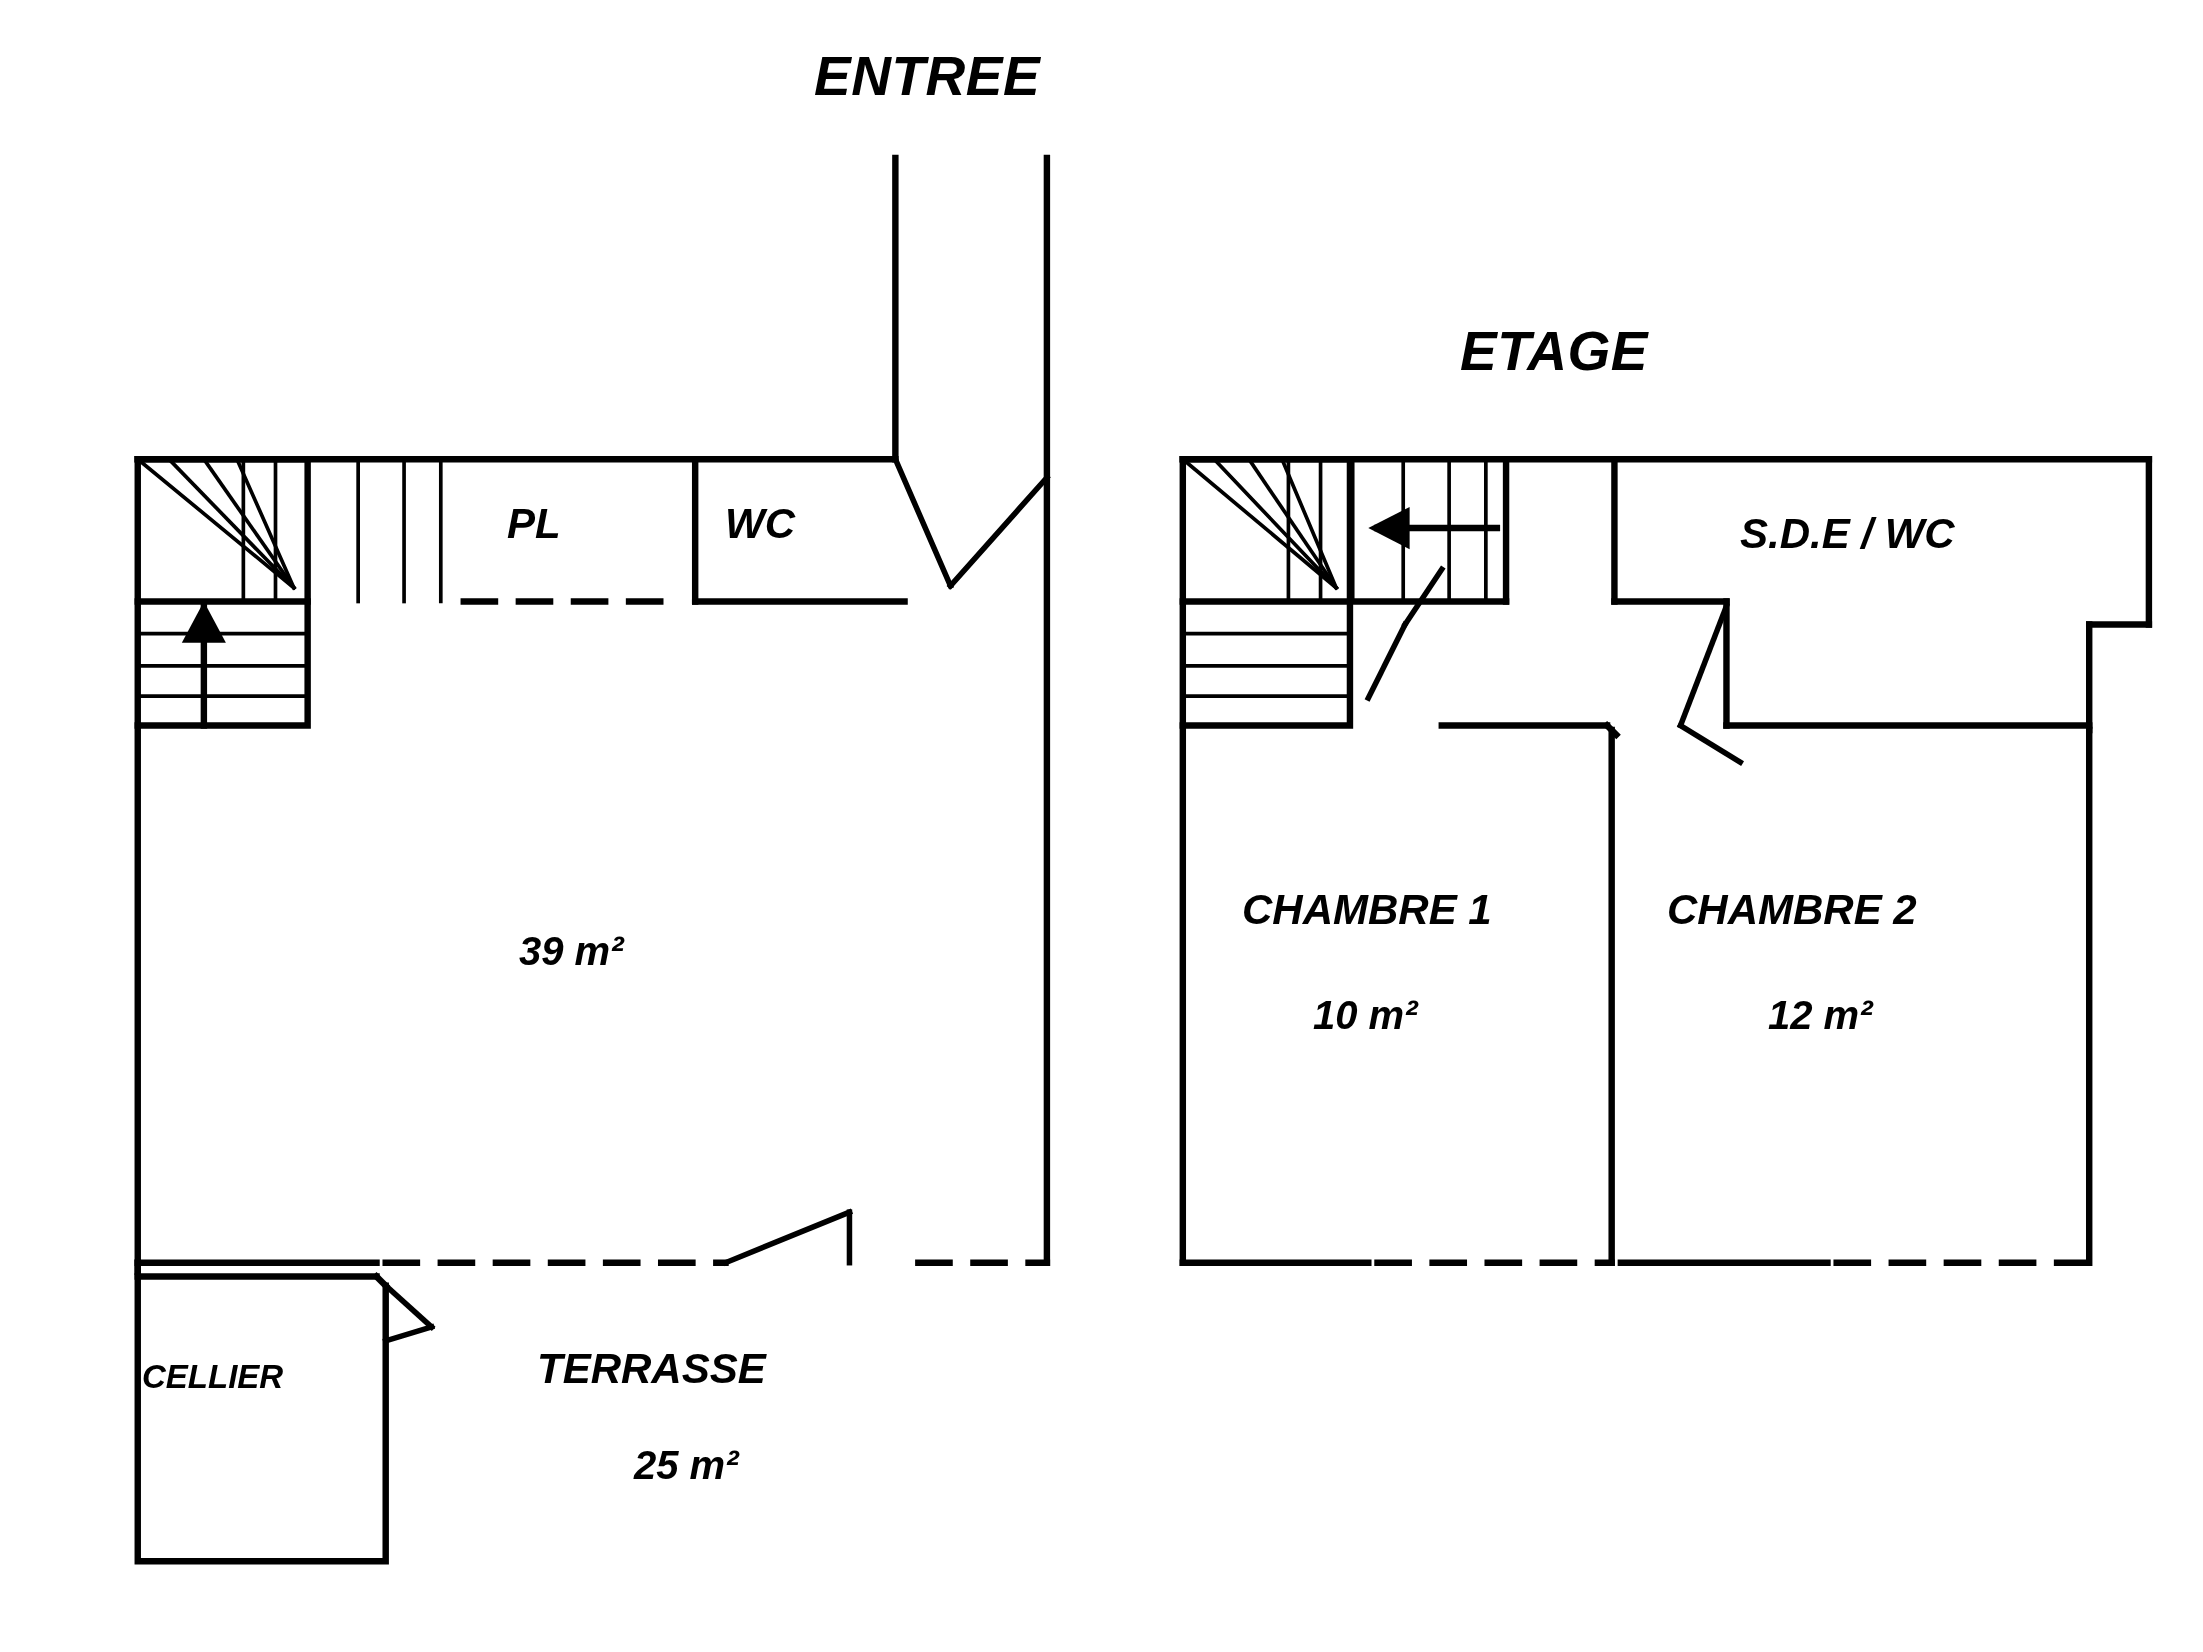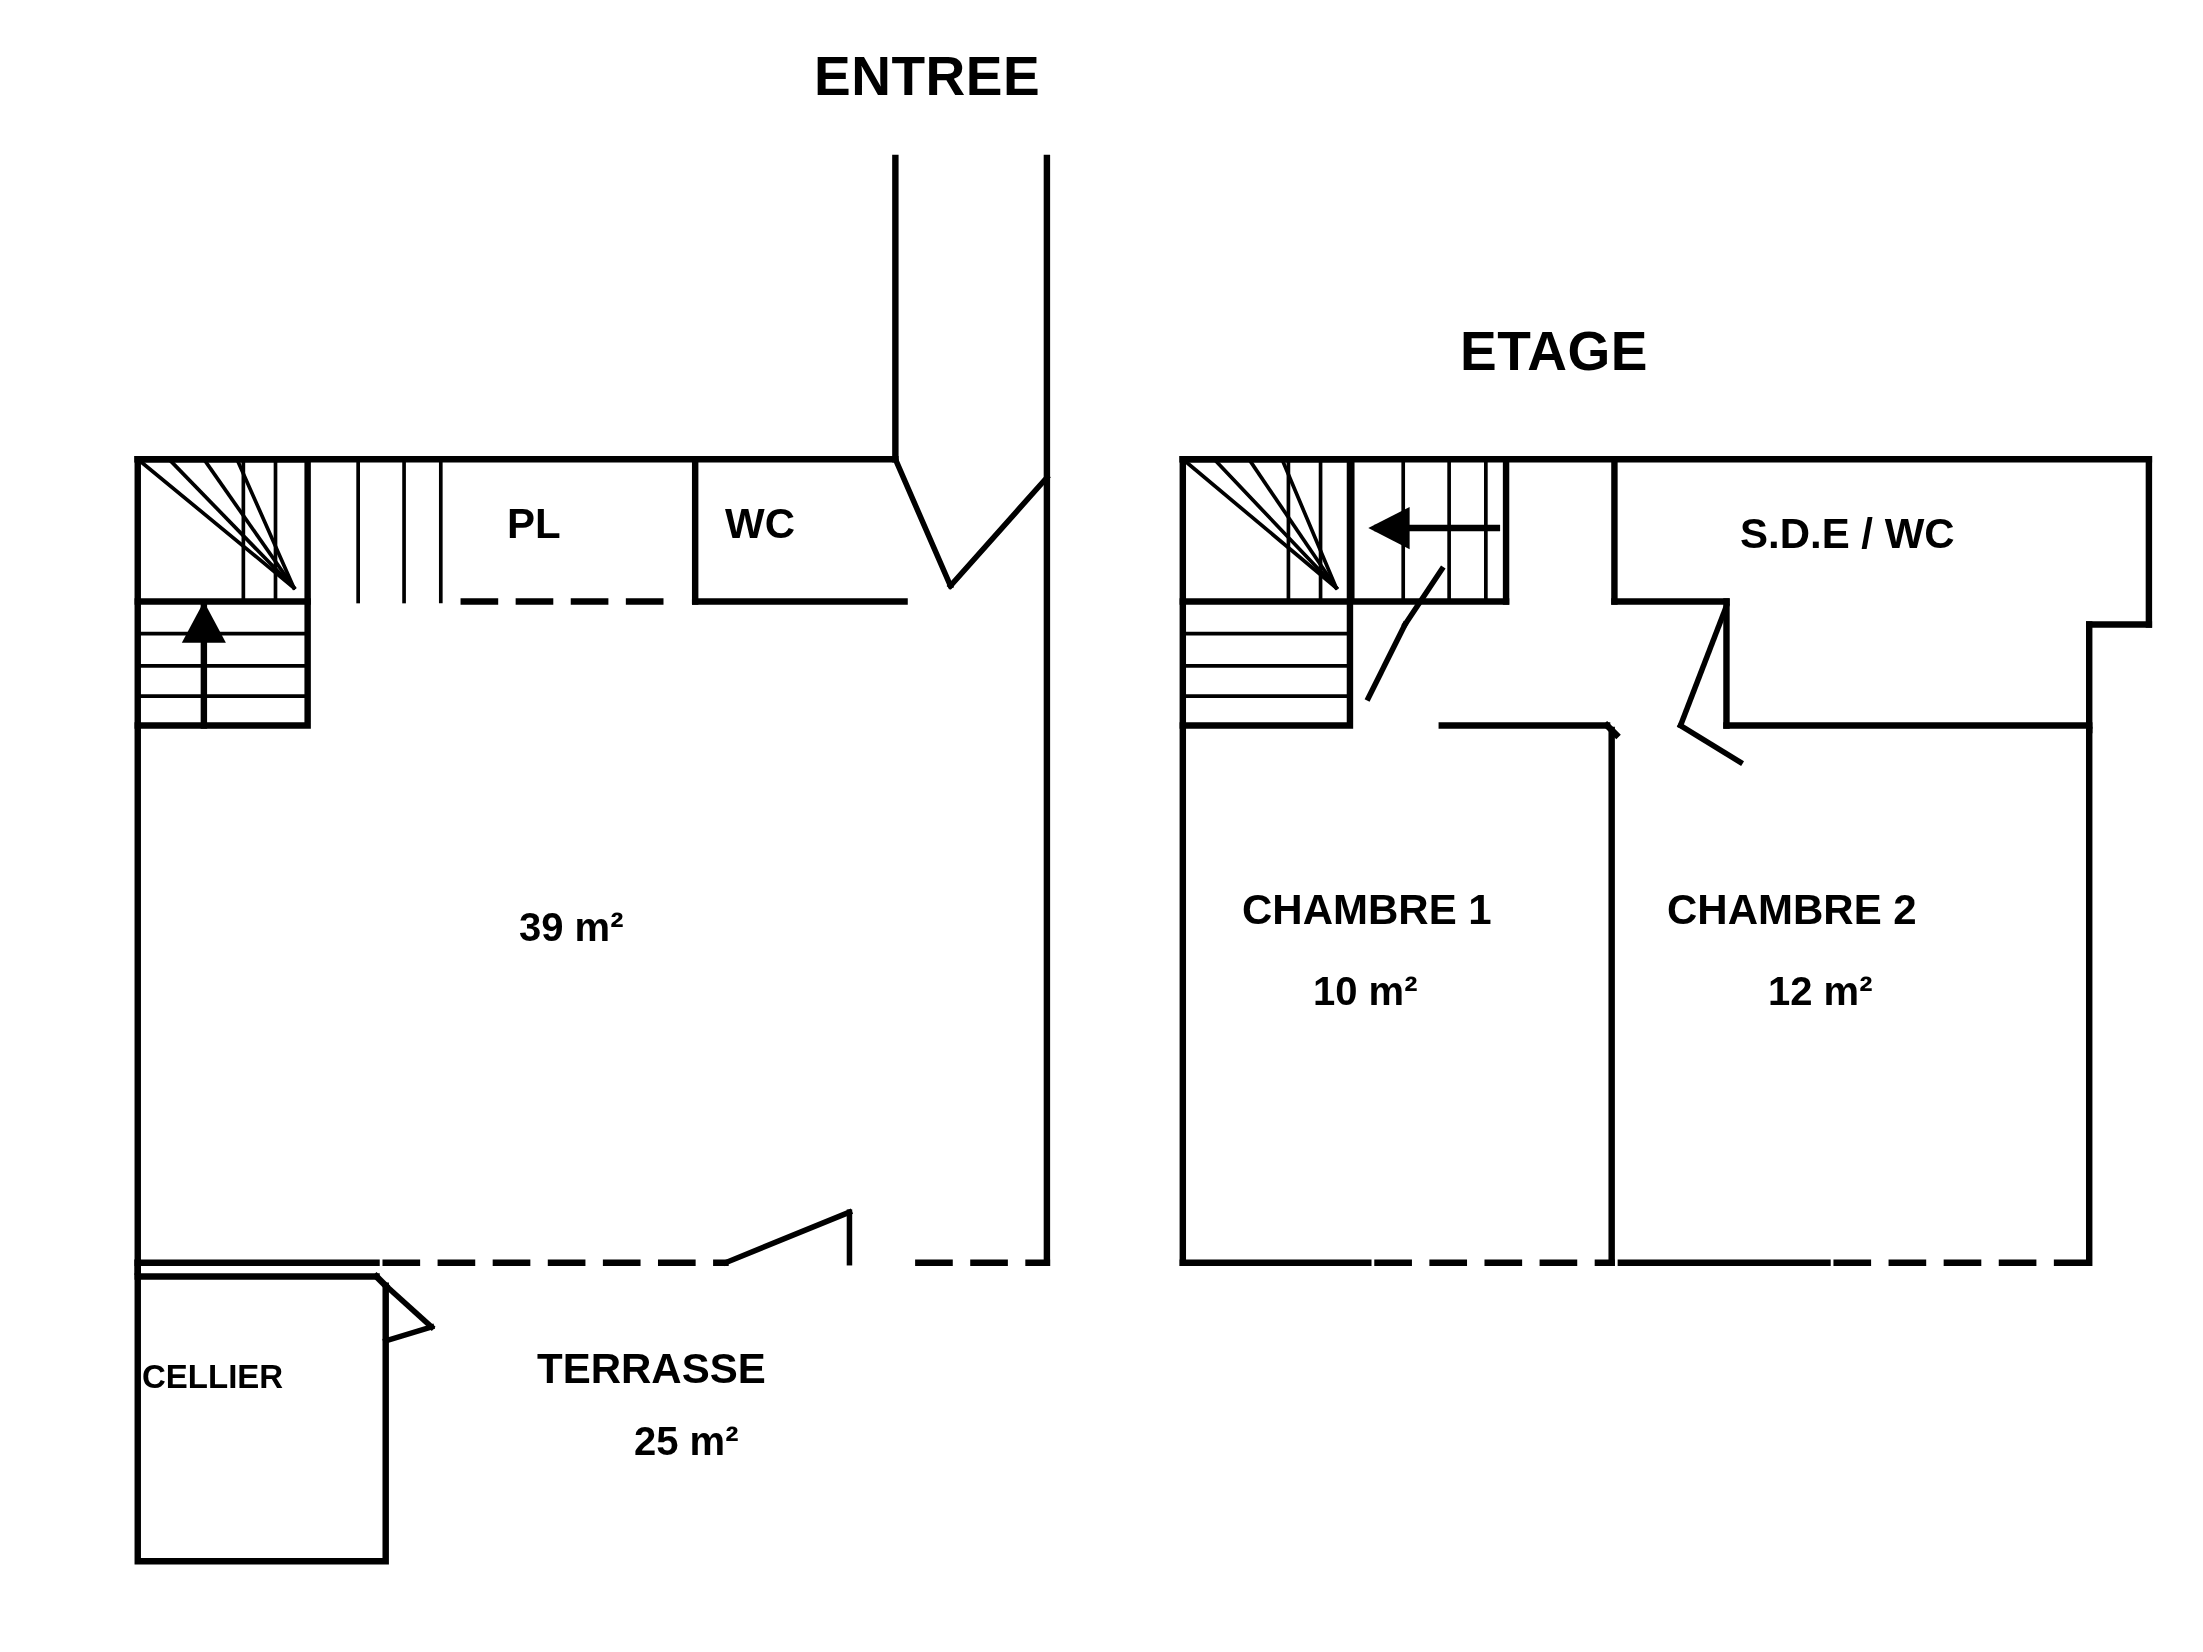--- a/index.html
+++ b/index.html
@@ -10,20 +10,21 @@
   body {
     font-family: "Liberation Sans", sans-serif;
     color: #000000;
   }
   #plan-root {
     position: relative;
     width: 2204px;
     height: 1653px;
     background: #ffffff;
     overflow: hidden;
+    font-style: italic;
   }
   .label {
     position: absolute;
     font-family: "Liberation Sans", sans-serif;
     font-weight: bold;
     color: #000000;
     white-space: nowrap;
     line-height: 1.12;
     text-align: center;
   }
@@ -32,20 +33,21 @@
     letter-spacing: 0.5px;
   }
   .room-label {
     font-size: 42px;
   }
   .room-label-small {
     font-size: 33px;
   }
   .area {
     font-size: 40px;
+    margin-top: 24px;
   }
   svg.plan-svg {
     position: absolute;
     left: 0;
     top: 0;
     width: 2204px;
     height: 1653px;
   }
 </style>
 </head>

